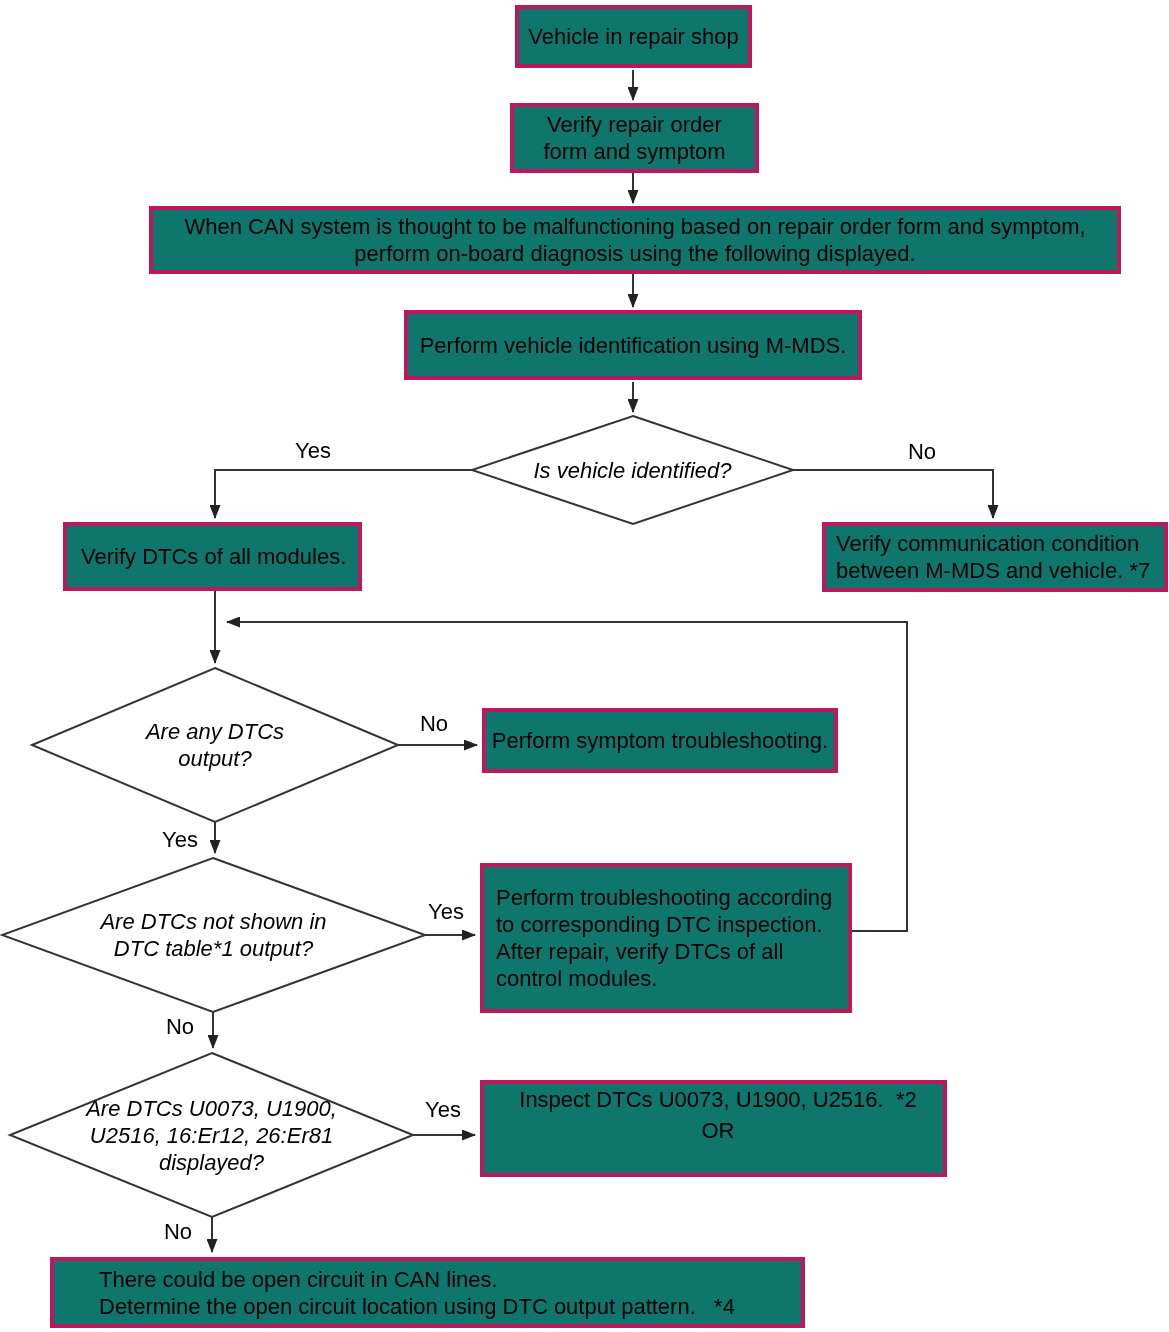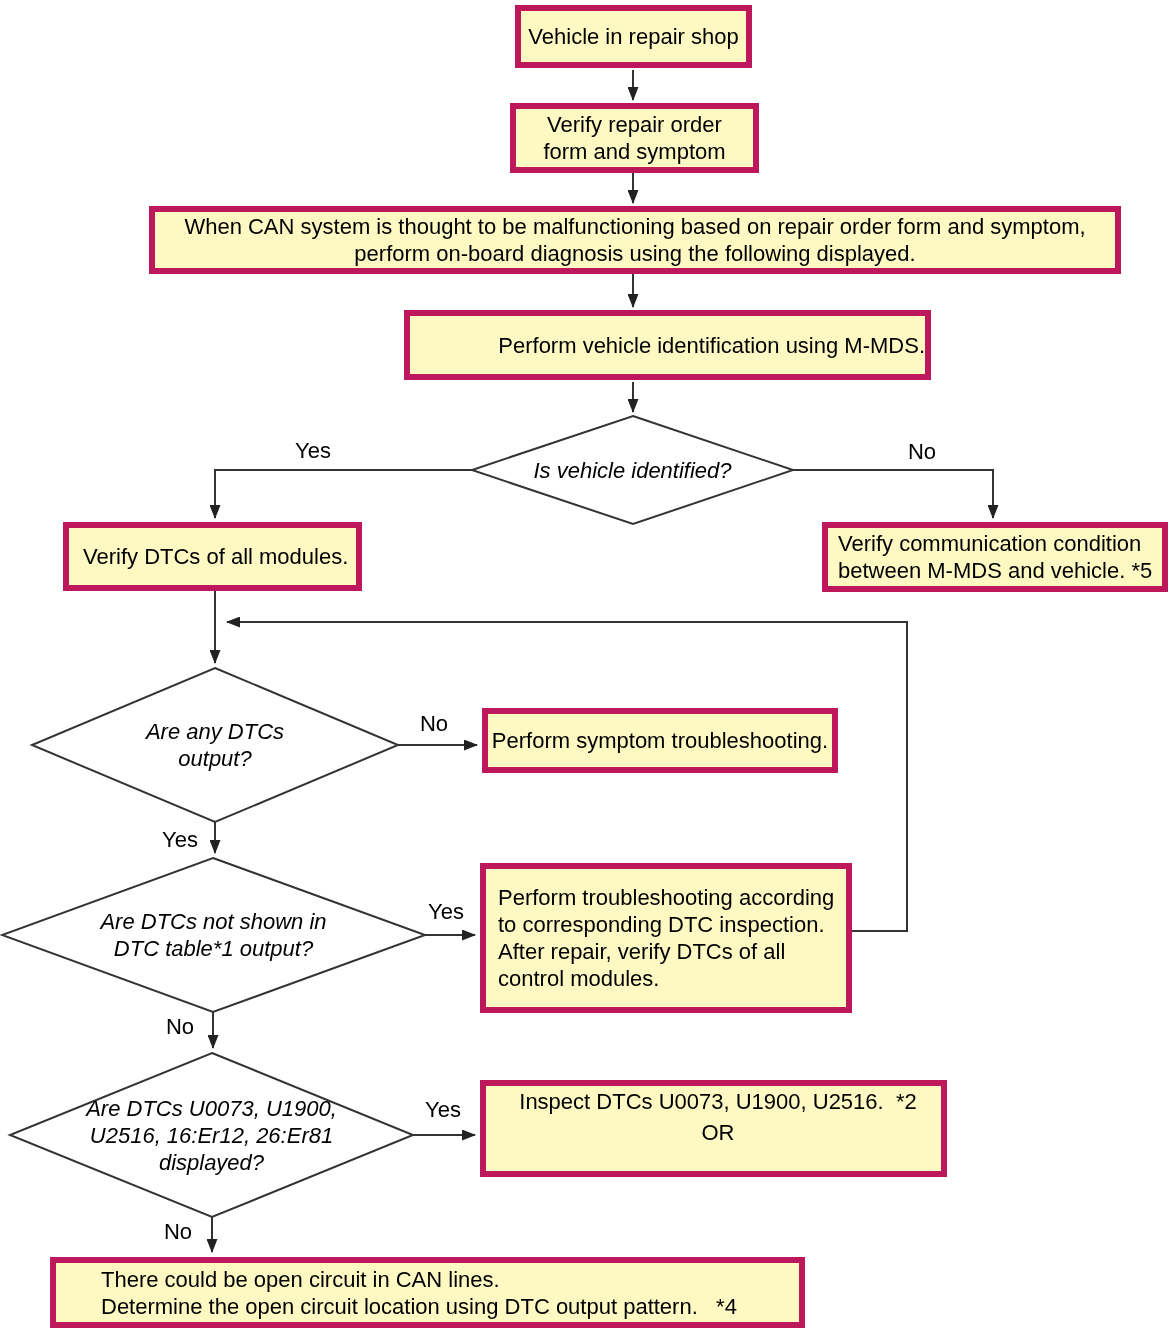--- a/index.html
+++ b/index.html
@@ -4,21 +4,21 @@
 <style>
   html,body { margin:0; padding:0; background:#ffffff; }
   .stage {
     position:relative; width:1169px; height:1332px; background:#ffffff;
     font-family:"Liberation Sans","DejaVu Sans",sans-serif;
     font-size:22px; color:#000; line-height:27px;
   }
   .lines { position:absolute; left:0; top:0; }
   .txt { white-space:pre; }
   .node {
-    position:absolute; background:#fef9c3; border:6px solid #be185d;
+    position:absolute; background:#0f766e; border:4px solid #be185d;
     display:flex; align-items:center; box-sizing:border-box;
   }
   .node.center { justify-content:center; text-align:center; }
   .node.left   { justify-content:flex-start; text-align:left; }
   .dtext {
     position:absolute; display:flex; align-items:center; justify-content:center;
     text-align:center; pointer-events:none;font-style:italic;
   }
   .lbl { position:absolute; width:50px; text-align:center; }
   .col { display:flex; flex-direction:column; justify-content:center; }
@@ -65,31 +65,31 @@
   <div class="node center" style="left:510px; top:103px; width:249px; height:70px;">
     <span class="txt">Verify repair order
 form and symptom</span>
   </div>
 
   <div class="node center" style="left:149px; top:206px; width:972px; height:68px;">
     <span class="txt">When CAN system is thought to be malfunctioning based on repair order form and symptom,
 perform on-board diagnosis using the following displayed.</span>
   </div>
 
-  <div class="node center" style="left:404px; top:310px; width:527px; height:70px;justify-content:flex-end;">
+  <div class="node center" style="left:404px; top:310px; width:458px; height:70px;">
     <span class="txt">Perform vehicle identification using M-MDS.</span>
   </div>
 
   <div class="node left" style="left:63px; top:522px; width:299px; height:69px; padding-left:14px;">
     <span class="txt">Verify DTCs of all modules.</span>
   </div>
 
   <div class="node left" style="left:822px; top:522px; width:346px; height:70px; padding-left:10px;">
     <span class="txt">Verify communication condition
-between M-MDS and vehicle. *5</span>
+between M-MDS and vehicle. *7</span>
   </div>
 
   <div class="node center" style="left:482px; top:708px; width:356px; height:65px;">
     <span class="txt">Perform symptom troubleshooting.</span>
   </div>
 
   <div class="node left" style="left:480px; top:863px; width:372px; height:150px; padding-left:12px;">
     <span class="txt">Perform troubleshooting according
 to corresponding DTC inspection.
 After repair, verify DTCs of all

